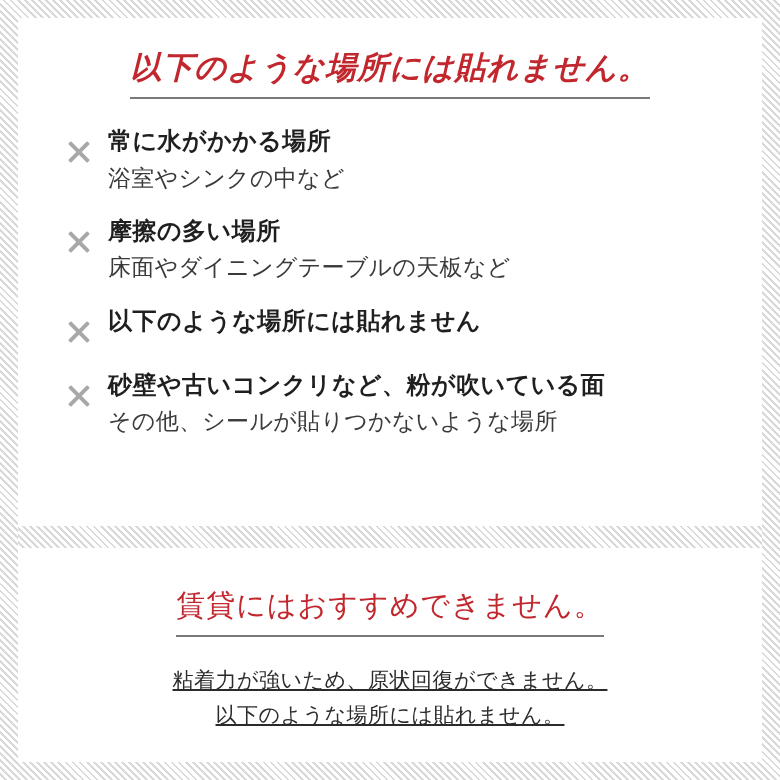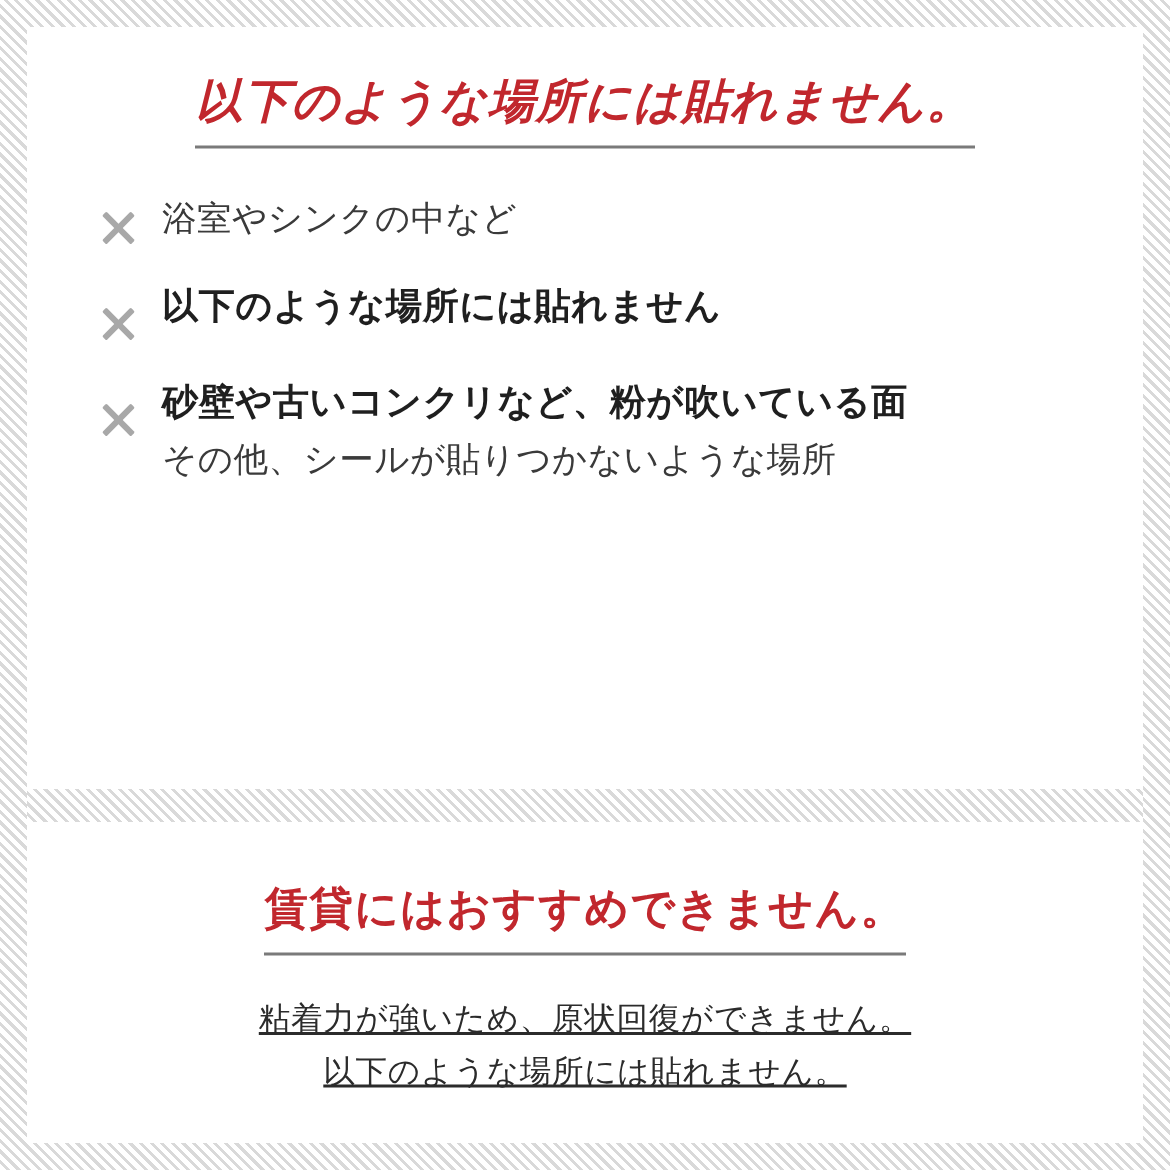--- a/index.html
+++ b/index.html
@@ -131,21 +131,21 @@
   
   .section-bottom {
     flex: 1 1 auto;
     text-align: center;
     padding-top: 38px;
     box-sizing: border-box;
   }
   .headline2 {
     display: inline-block;
     font-size: 29px;
-    font-weight: bold;
+    font-weight: normal;
     color: #c1272d;
     letter-spacing: 1px;
     padding-bottom: 9px;
     border-bottom: 2px solid #7a7a7a;
   }
   .body-text {
     margin-top: 26px;
     font-size: 21px;
     color: #2b2b2b;
     line-height: 1.65;
@@ -163,24 +163,32 @@
 
       <div class="headline-wrap">
         <div class="headline">以下のような場所には貼れません。</div>
       </div>
 
       <div class="items">
 
         <div class="item">
           <span class="x-icon"></span>
           <div class="item-text">
+            <div class="item-title">常に水がかかる場所</div>
             <div class="item-sub">浴室やシンクの中など</div>
           </div>
         </div>
 
+        <div class="item">
+          <span class="x-icon"></span>
+          <div class="item-text">
+            <div class="item-title">摩擦の多い場所</div>
+            <div class="item-sub">床面やダイニングテーブルの天板など</div>
+          </div>
+        </div>
 
         <div class="item">
           <span class="x-icon"></span>
           <div class="item-text">
             <div class="item-title">以下のような場所には貼れません</div>
           </div>
         </div>
 
         <div class="item">
           <span class="x-icon"></span>

